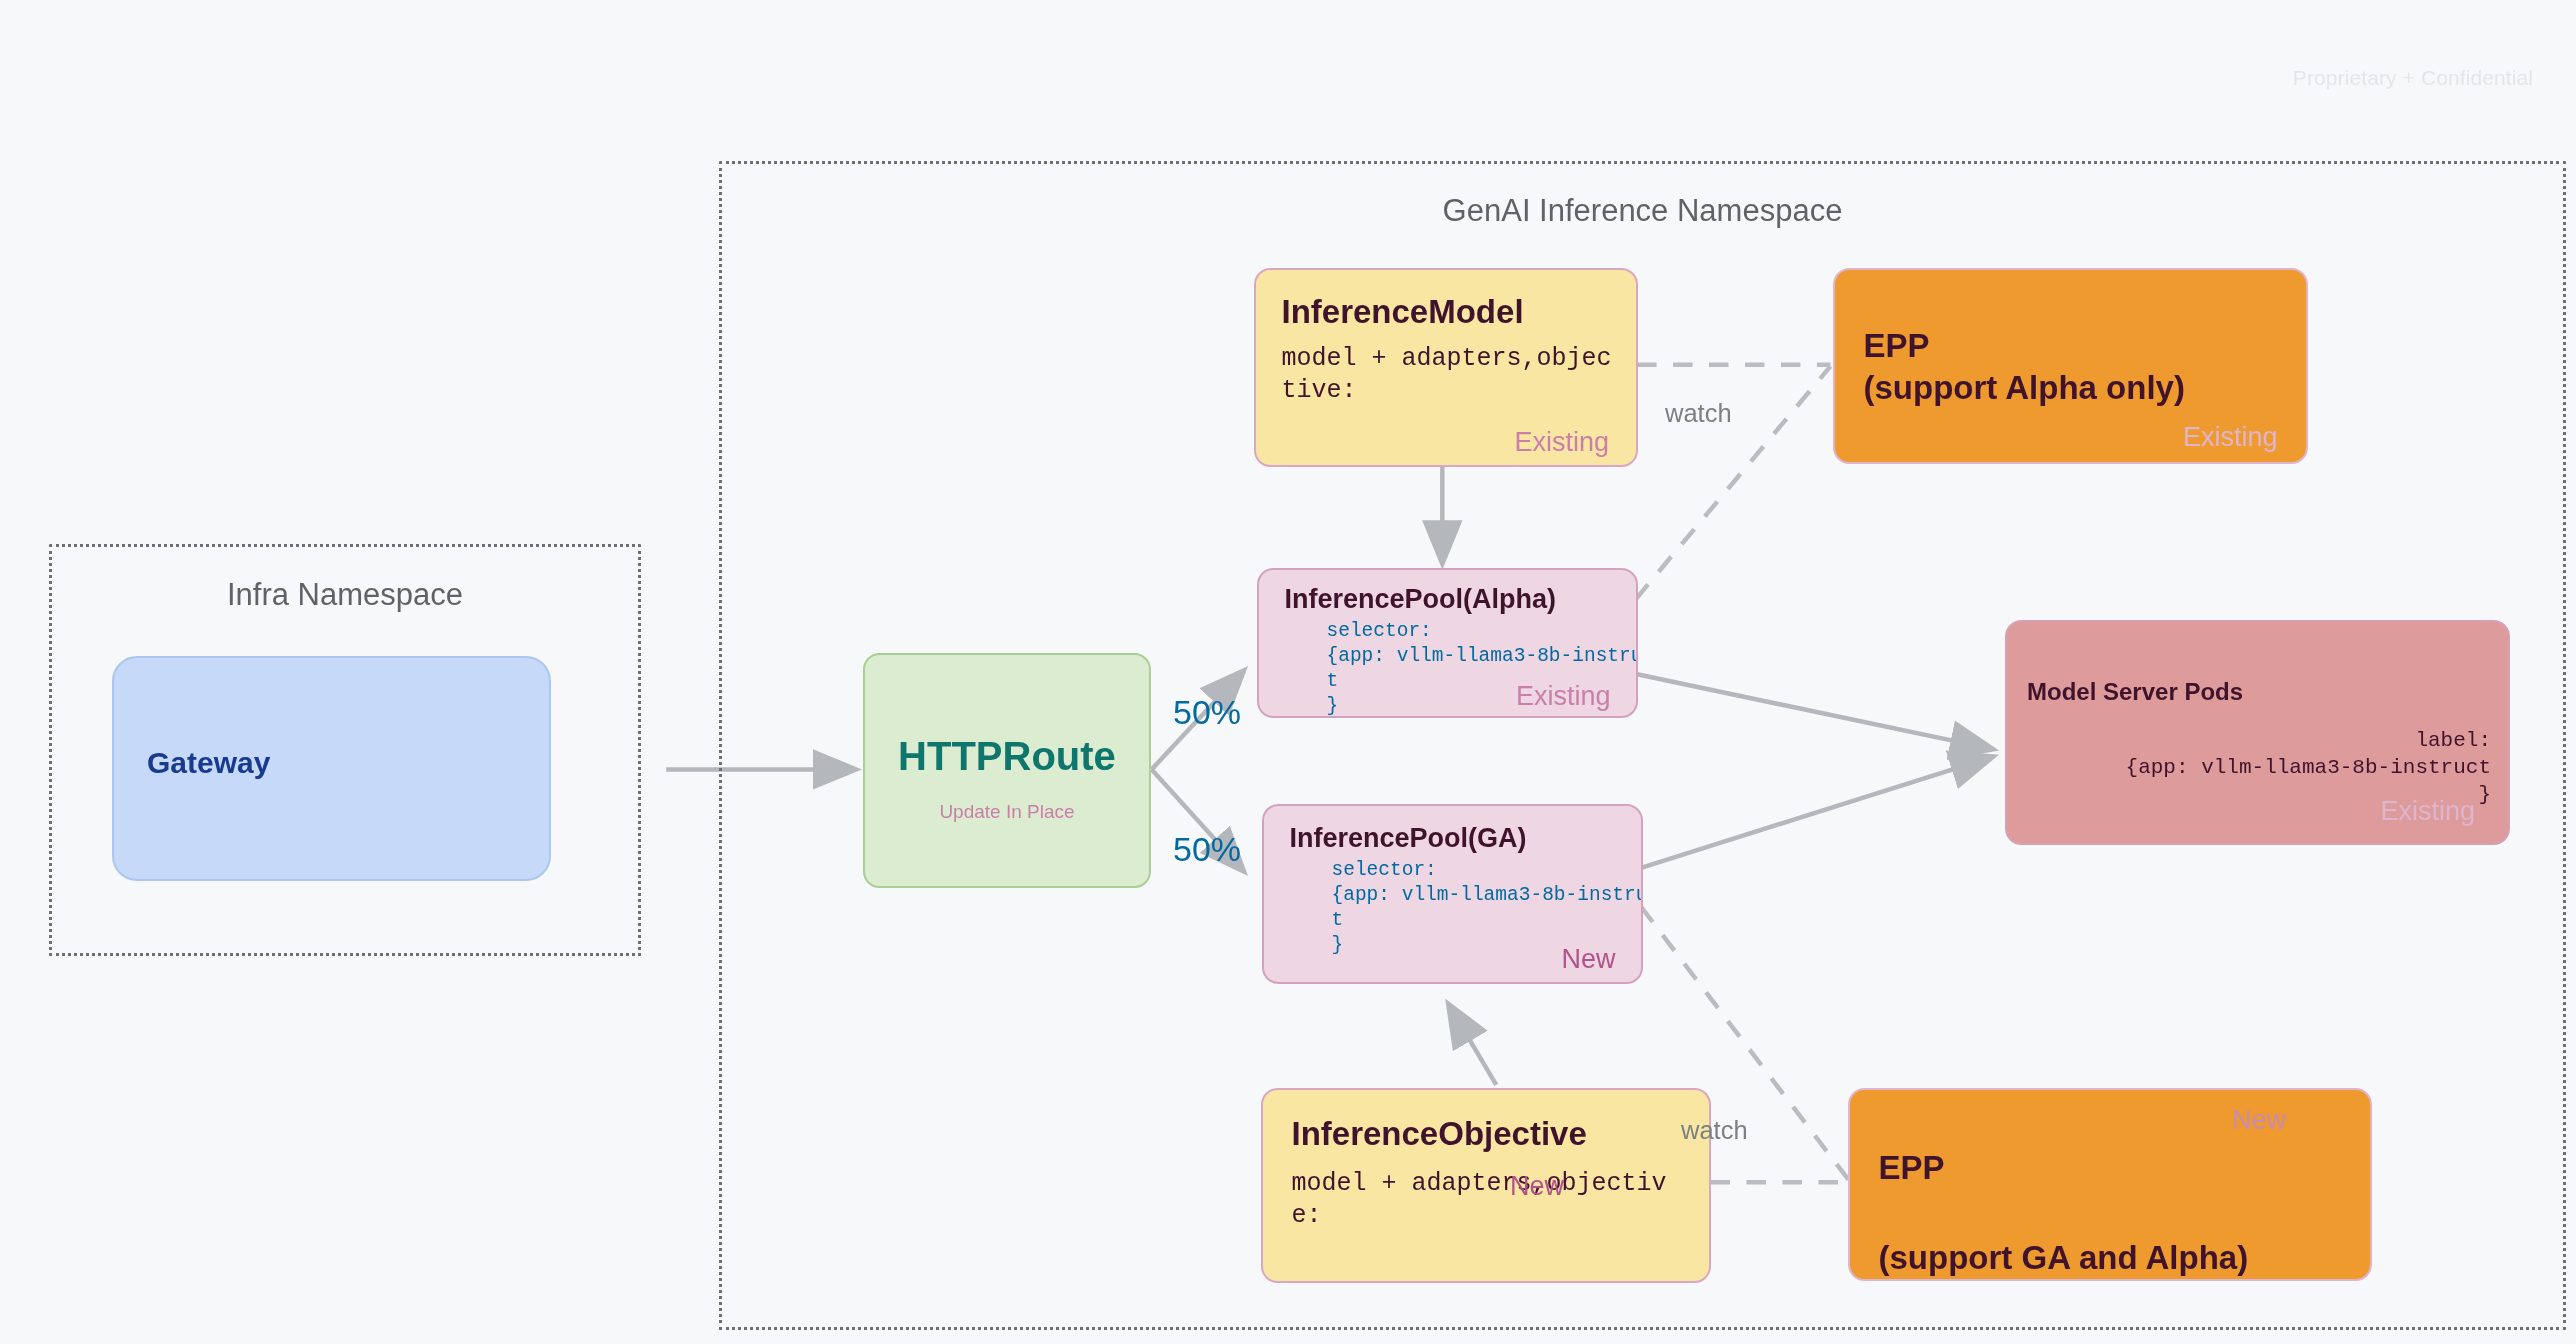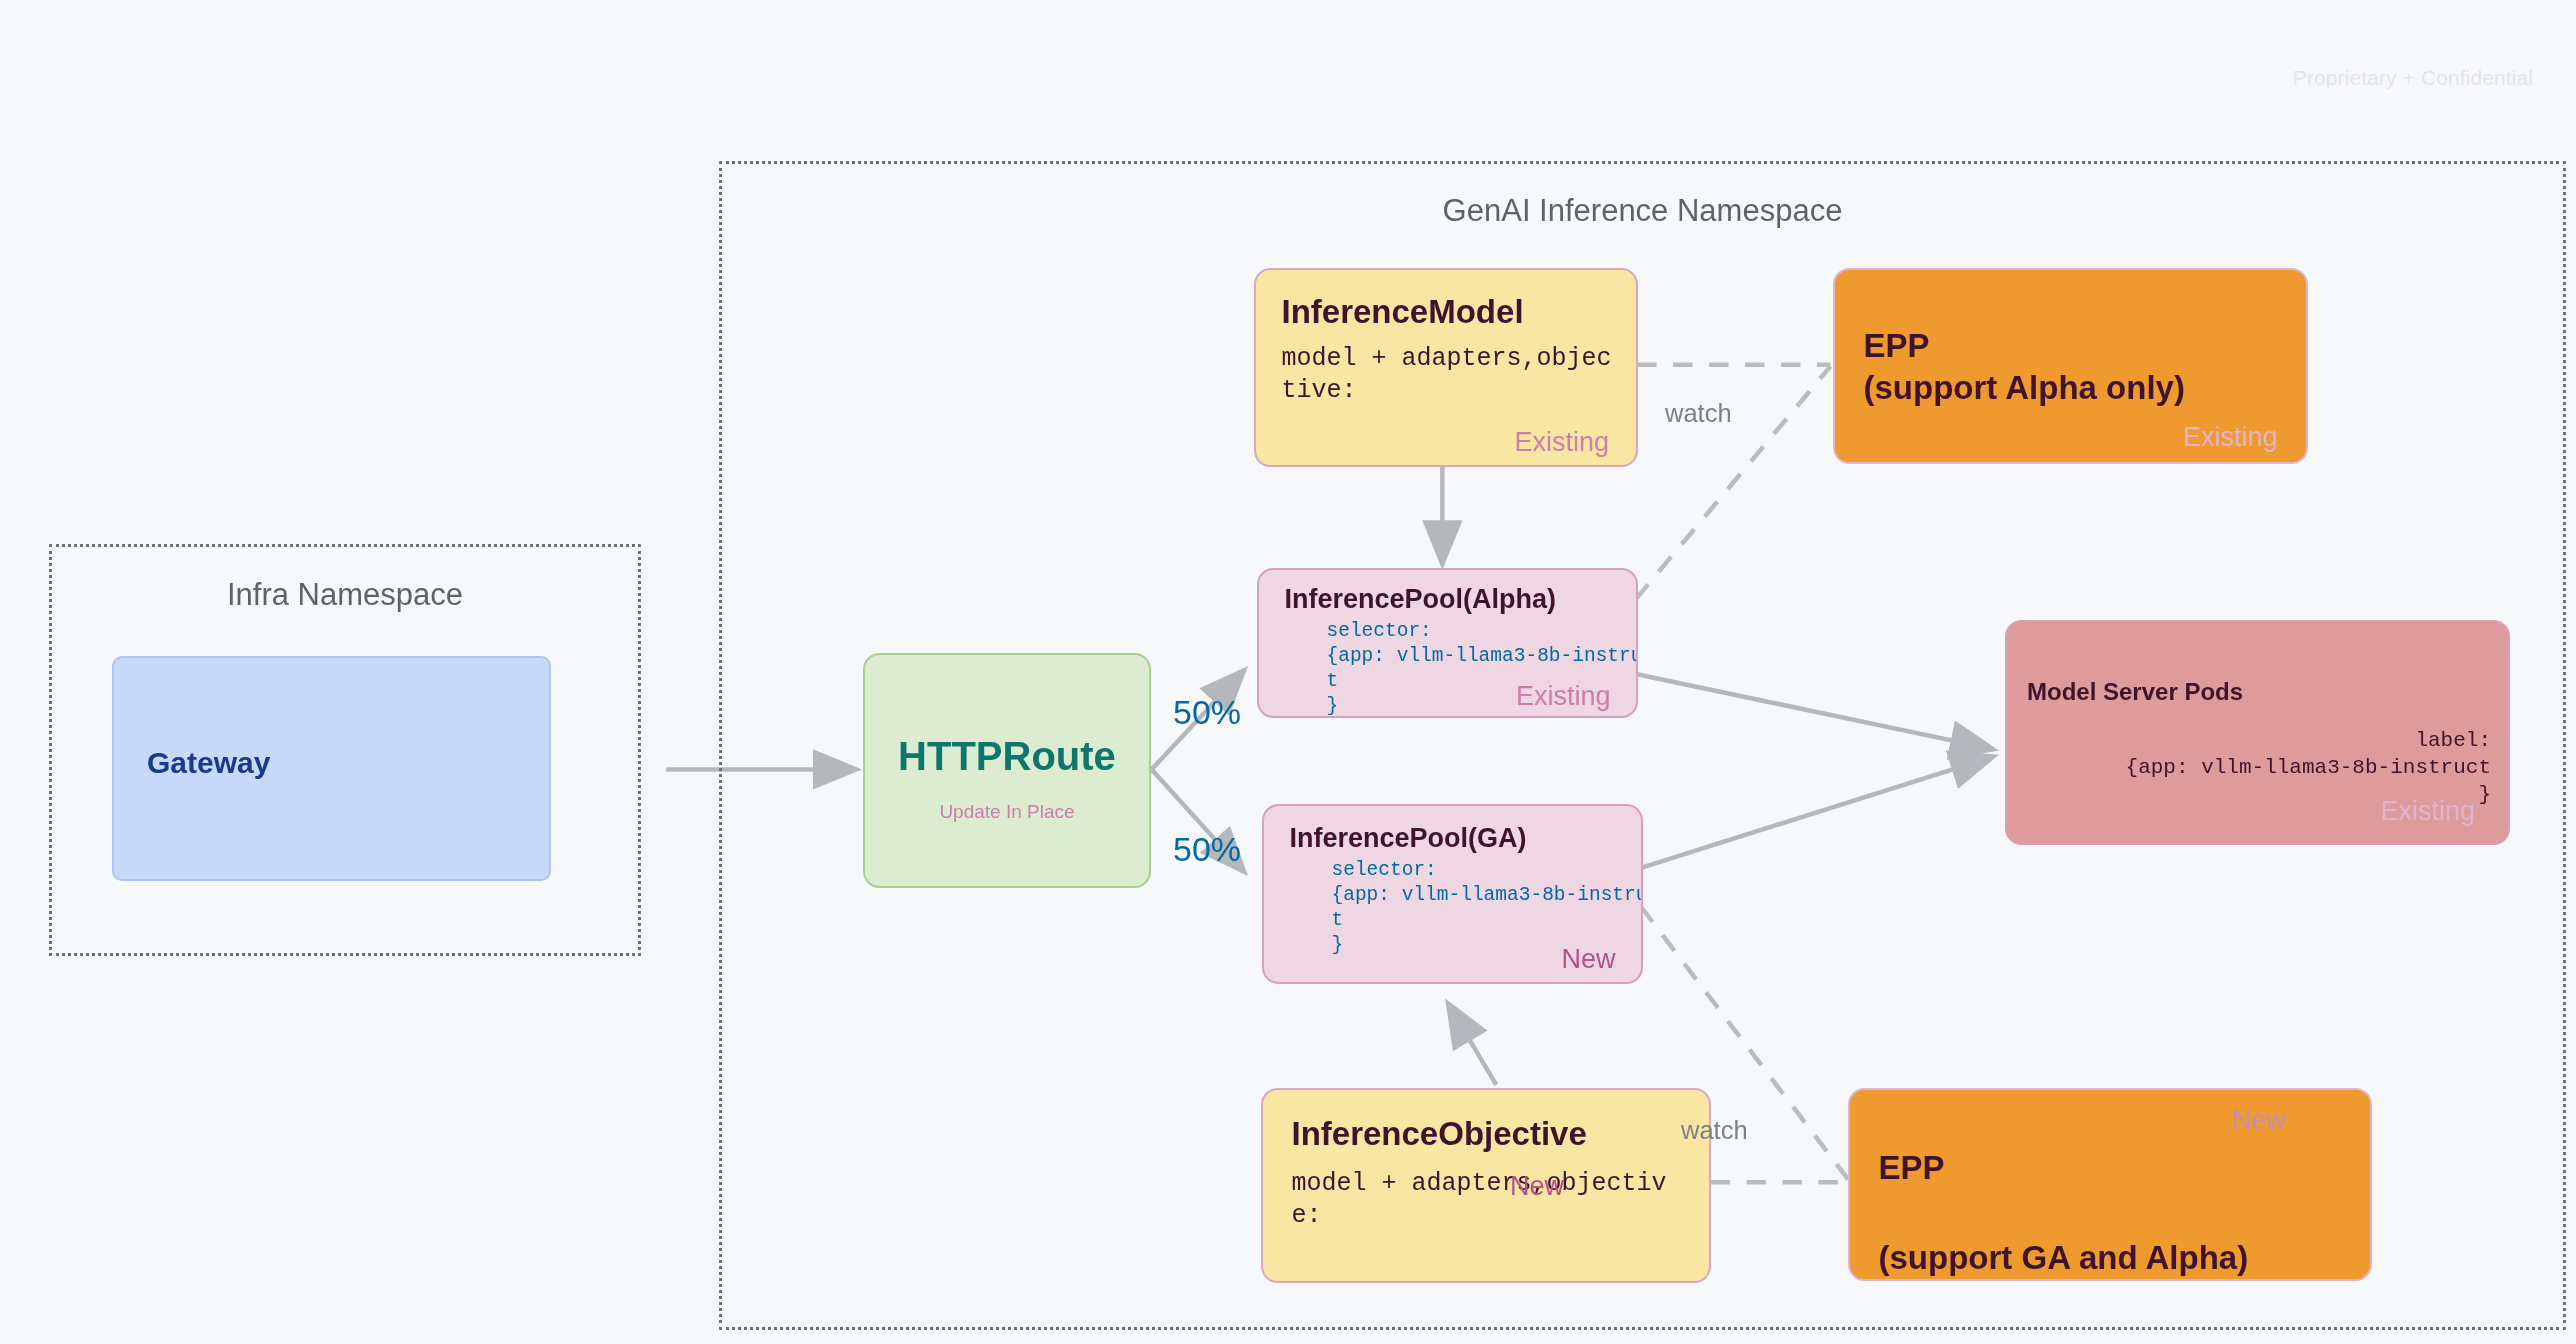--- a/index.html
+++ b/index.html
@@ -66,21 +66,21 @@
   .tag {
     position: absolute;
     font-weight: 400;
     white-space: nowrap;
   }
 
   
   #gateway {
     background: #c6d9f8;
     border: 2.2px solid #adc6f0;
-    border-radius: 10px;
+    border-radius: 25px;
   }
   #gateway .title {
     color: #183a8f;
     font-size: 30px;
   }
 
   
   #httproute {
     background: #dcecd1;
     border: 2.2px solid #a9cf96;

